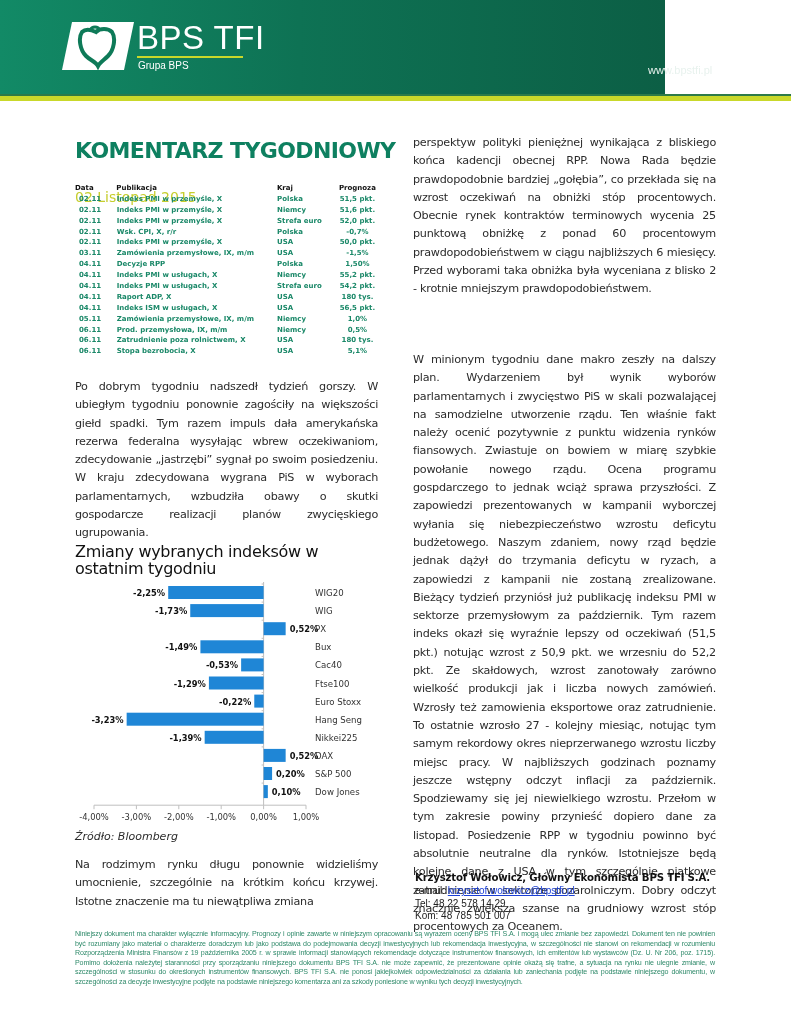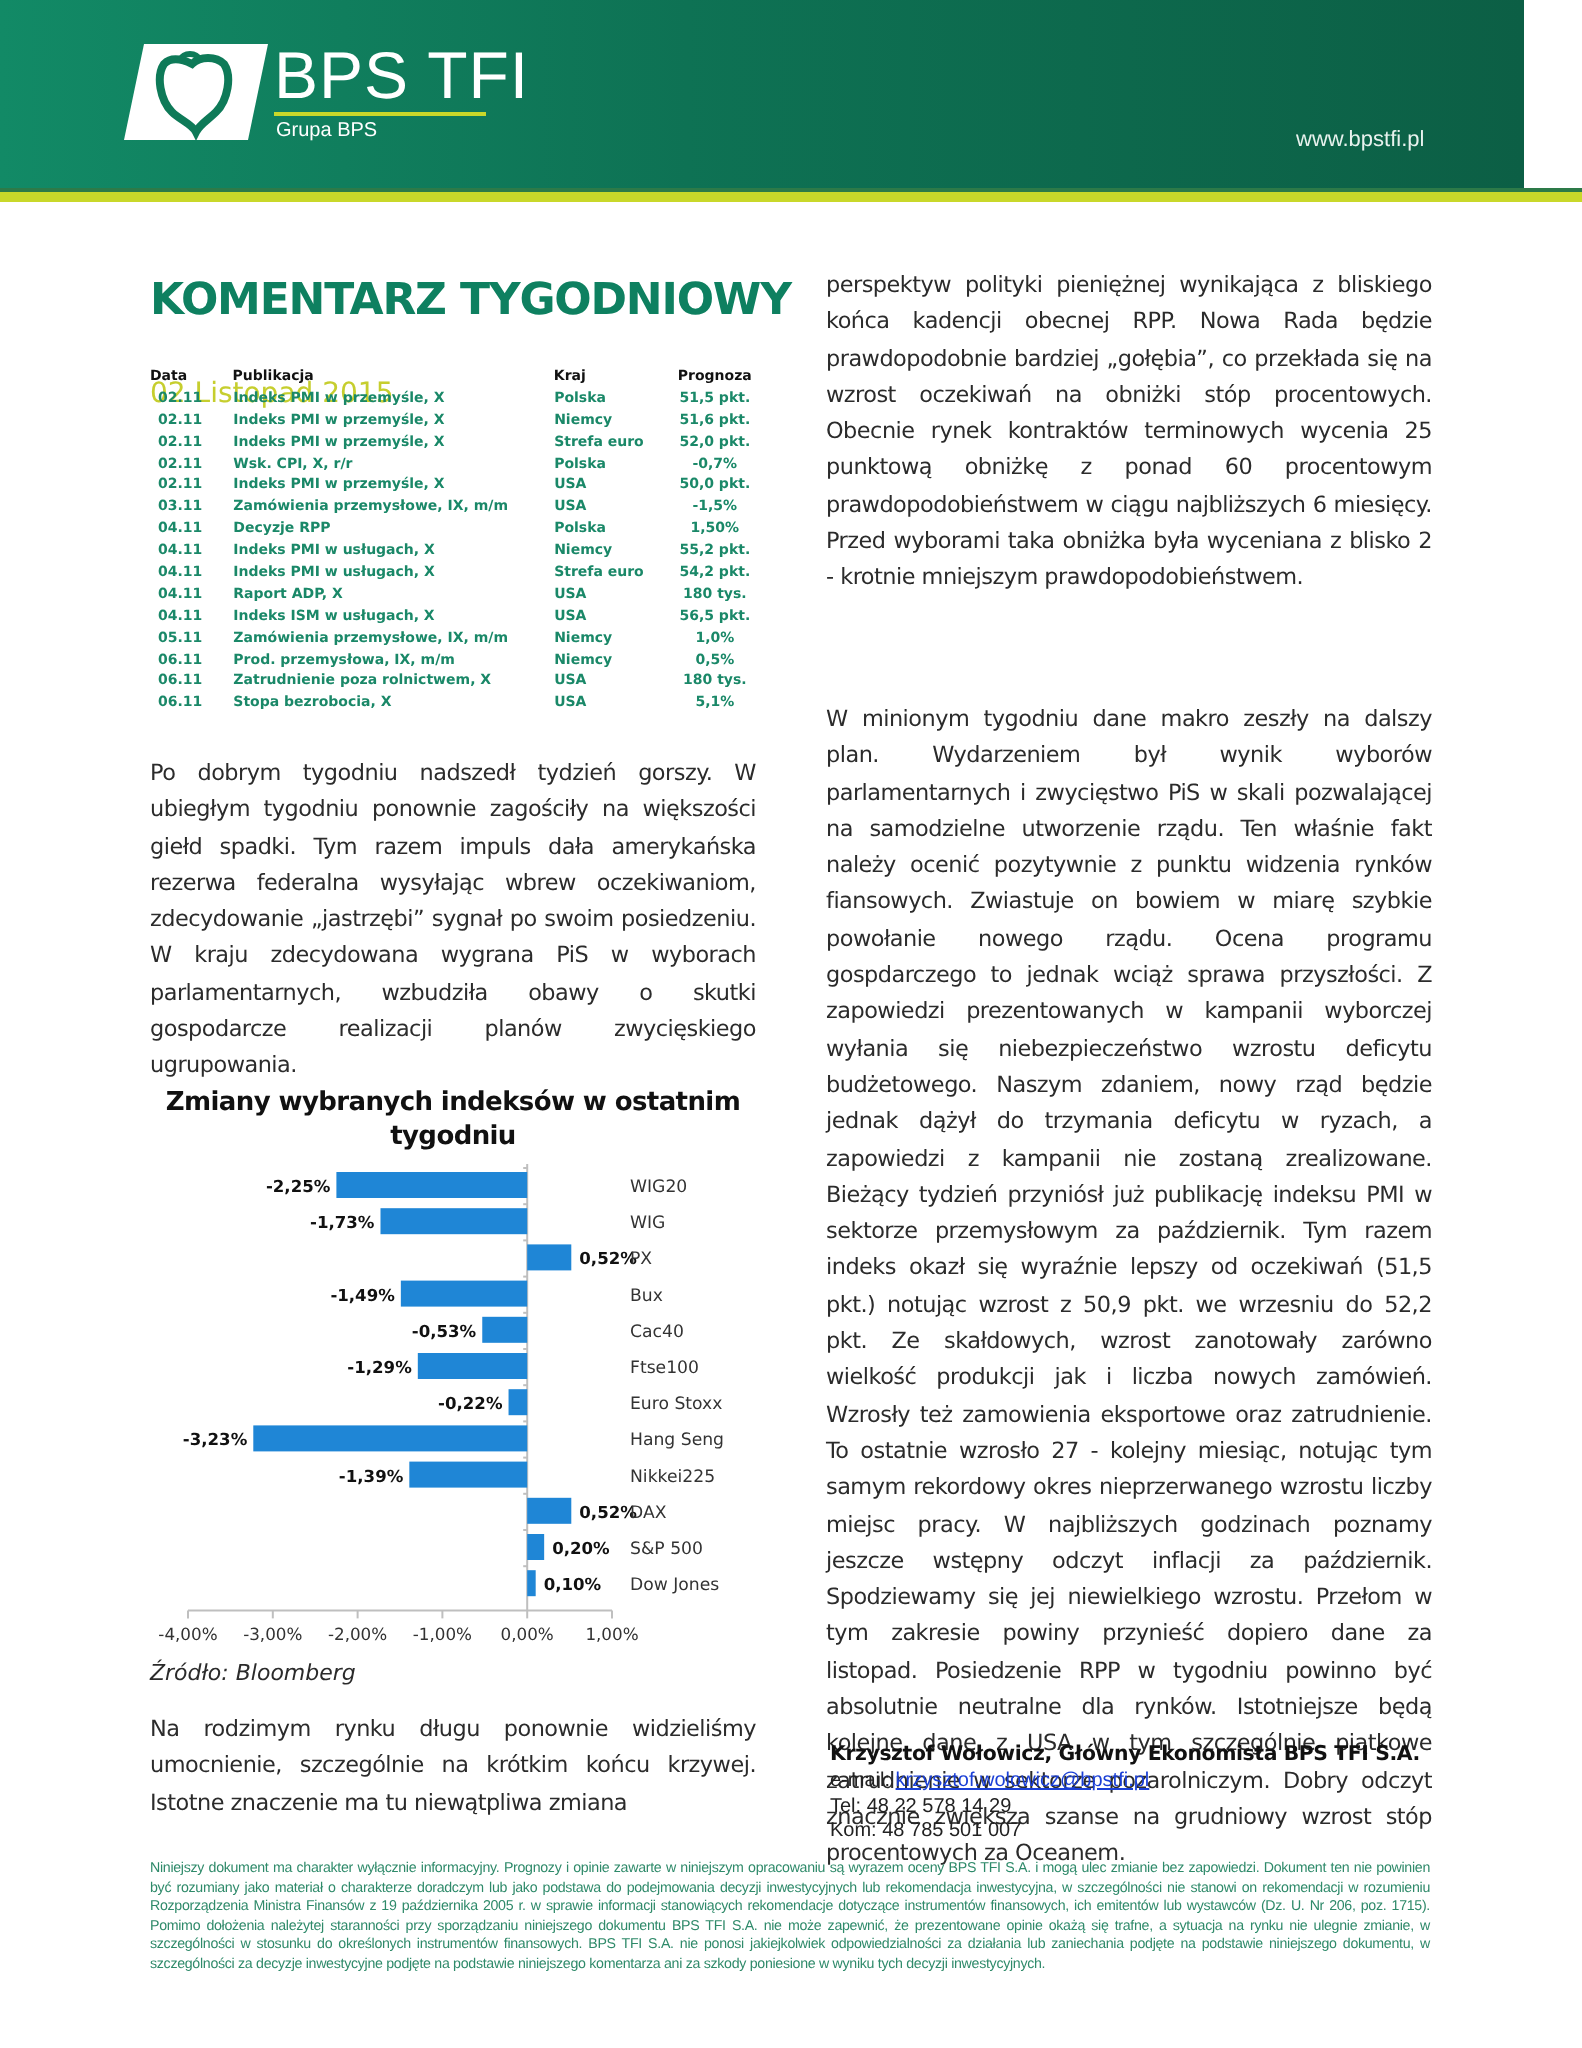--- a/index.html
+++ b/index.html
@@ -1,21 +1,21 @@
 <!DOCTYPE html>
 <html><head>
 <meta charset="utf-8">
 <style>
   * { box-sizing: border-box; margin: 0; padding: 0; }
   html, body { width: 791px; height: 1024px; background: #ffffff; overflow: hidden; }
   body { font-family: "DejaVu Sans", sans-serif; color: #222; position: relative; }
 
   
   .header {
-    position: absolute; left: 0; top: 0; width: 762px; height: 96px;
+    position: absolute; left: 0; top: 0; width: 665px; height: 96px;
     background: linear-gradient(90deg, #128a66 0%, #0e7254 45%, #0c5f45 100%);
   }
   .header-stripe {
     position: absolute; left: 0; top: 96px; width: 791px; height: 5px;
     background: #c9d82a;
   }
   .header-stripe2 {
     position: absolute; left: 0; top: 94px; width: 791px; height: 2px;
     background: #2d7a48;
   }
@@ -69,22 +69,22 @@
 
   .para {
     position: absolute; font-family: "DejaVu Sans", sans-serif; font-size: 11.2px;
     line-height: 18.3px; color: #2b2b2b; text-align: justify; letter-spacing: -0.25px;
   }
   .left-para1 { left: 75px; top: 378px; width: 303px; }
   .left-para2 { left: 75px; top: 856px; width: 303px; }
 
   
   .chart-title {
-    position: absolute; left: 75px; top: 543px; width: 303px; text-align: center;
-    font-family: "DejaVu Sans", sans-serif; font-weight: bold; font-size: 13px;
+    position: absolute; left: 75px; top: 543px; width: 303px; 
+    font-family: "DejaVu Sans", sans-serif; font-weight: normal; font-size: 16px;
     line-height: 17px; color: #111; letter-spacing: -0.3px;
   }
   #chart { position: absolute; left: 70px; top: 580px; width: 300px; height: 250px; overflow: visible; }
   .source {
     position: absolute; left: 75px; top: 830px; font-size: 11px; font-style: italic;
     color: #2b2b2b; font-family: "DejaVu Sans", sans-serif;
   }
 
   
   .right-para1 { left: 413px; top: 134px; width: 303px; }

